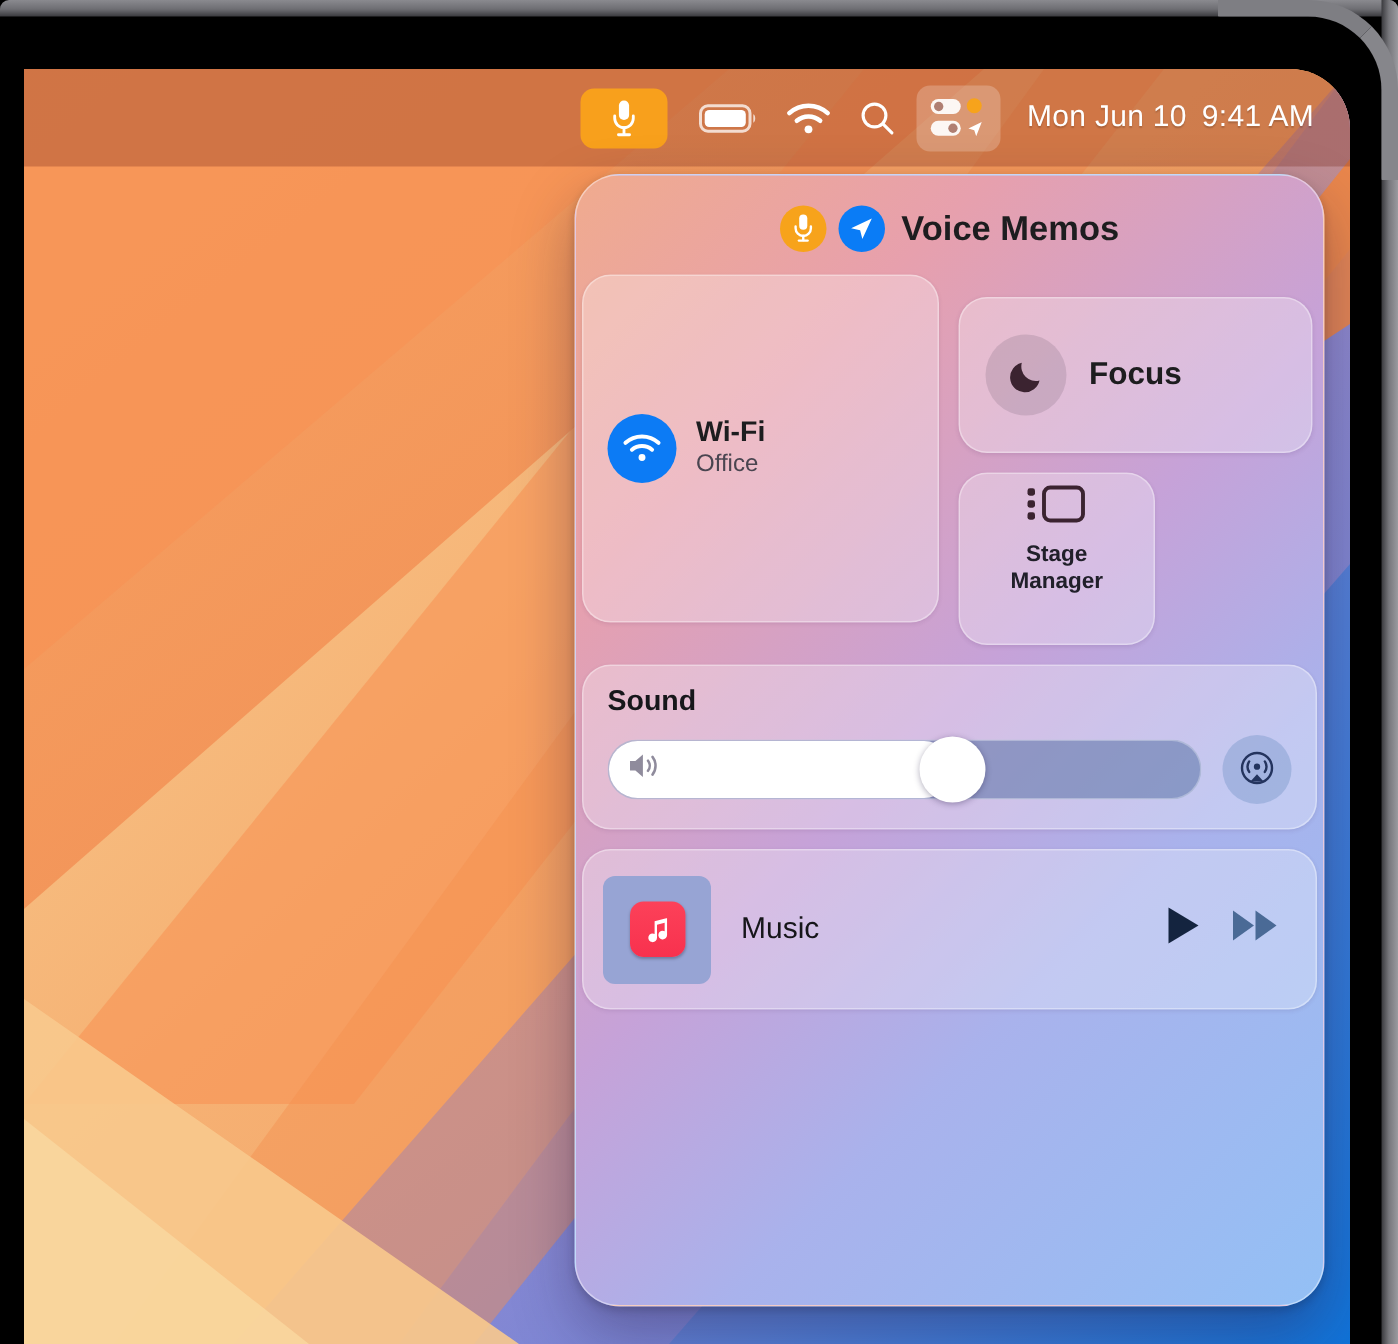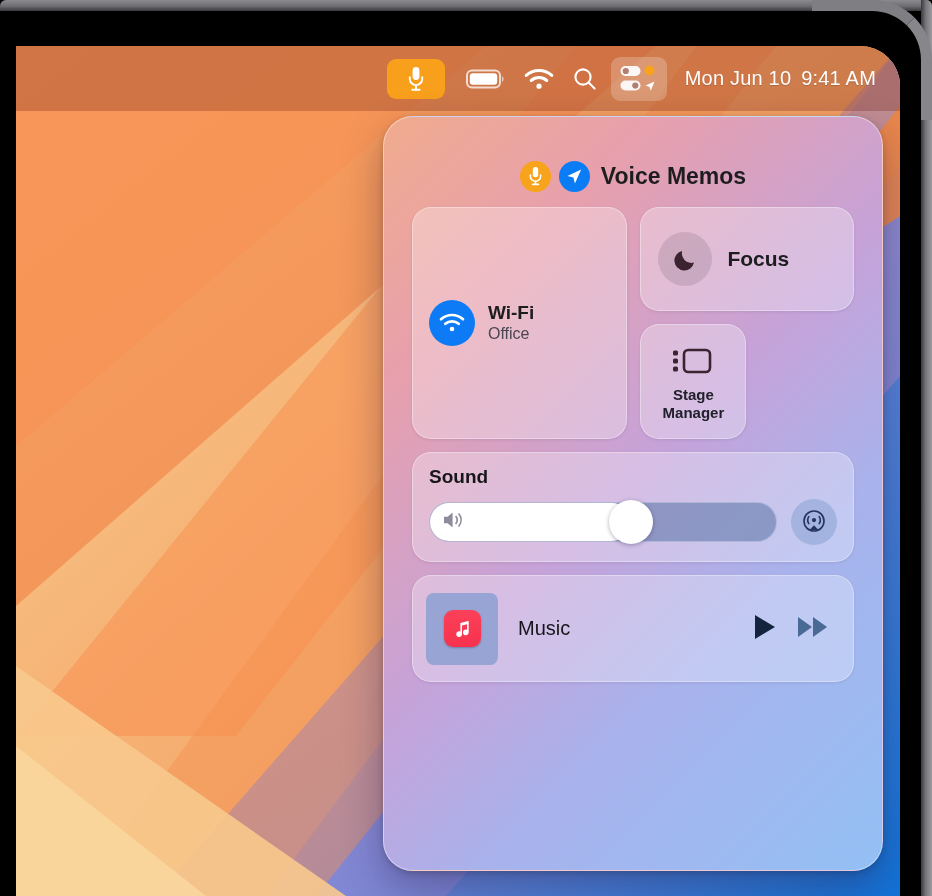--- a/index.html
+++ b/index.html
@@ -42,21 +42,21 @@
     display:flex; align-items:center; justify-content:center; margin-right:12px;}
   .mb-cc{ width:56px; height:44px; border-radius:9px;
     background:rgba(255,255,255,0.22);
     display:flex; align-items:center; justify-content:center; margin-left:4px;}
   .mb-clock{ color:#fff; font-size:20px; letter-spacing:.2px;
     margin-left:18px; white-space:nowrap; text-shadow:0 1px 1px rgba(0,0,0,.18);}
   .mb-clock .sep{ display:inline-block; width:10px; }
 
   
   .cc{ position:absolute; left:367px; top:70px; width:500px; height:755px;
-    border-radius:30px; padding:28px;
+    border-radius:30px; padding:4px;
     background:linear-gradient(135deg,#f0ab8e 0%, #e7a0ad 22%, #c6a2d8 48%, #a9b2ec 68%, #93c0f5 100%);
     box-shadow:0 18px 40px rgba(40,20,60,.35), 0 2px 6px rgba(0,0,0,.18);
     border:1px solid rgba(255,255,255,.42); }
 
   .cc-header{ height:62px; display:flex; align-items:center; justify-content:center;
     gap:8px; }
   .badge{ width:31px; height:31px; border-radius:50%;
     display:flex; align-items:center; justify-content:center; }
   .badge.mic{ background:#F7A31B; }
   .badge.loc{ background:#0A7CF6; }
@@ -71,28 +71,28 @@
   .col-right{ width:236px; display:flex; flex-direction:column; gap:13px; }
 
   .conn{ padding:13px 0 13px 0; height:232px; display:flex;
     flex-direction:column; justify-content:space-around; }
   .conn-row{ display:flex; align-items:center; padding:0 16px; gap:13px; }
   .conn-ico{ width:46px; height:46px; border-radius:50%; background:#0C7BF5;
     display:flex; align-items:center; justify-content:center; flex:0 0 auto;}
   .conn-txt .t1{ font-size:19px; font-weight:700; color:#1d1d1f; line-height:1.12;}
   .conn-txt .t2{ font-size:16px; color:#4a4550; line-height:1.25; }
 
-  .focus{ height:104px; display:flex; align-items:center; padding-left:17px; gap:15px;}
+  .focus{ height:104px; display:flex; align-items:center; padding-left:17px; gap:15px;margin-top:15px;}
   .focus-ico{ width:54px; height:54px; border-radius:50%;
     background:rgba(120,100,120,.22); display:flex; align-items:center; justify-content:center;}
   .focus-label{ font-size:21px; font-weight:600; color:#1d1d1f; }
 
   .mini-row{ display:flex; gap:13px; }
-  .mini{ width:106px; height:115px; display:flex; flex-direction:column;
-    align-items:center; justify-content:center; gap:5px; }
+  .mini{ width:131px; height:115px; display:flex; flex-direction:column;
+    align-items:center; gap:5px; }
   .mini-ico{ height:40px; display:flex; align-items:center; justify-content:center;}
   .mini-label{ font-size:15px; font-weight:600; color:#21202a; text-align:center;
     line-height:1.18; }
 
   .panel{ margin-top:13px; padding:13px 16px 16px 16px; }
   .panel-title{ font-size:19px; font-weight:600; color:#17171b; margin-bottom:11px; }
 
   .slider-line{ display:flex; align-items:center; gap:14px; }
   .slider{ position:relative; height:40px; border-radius:20px;
     background:rgba(90,115,165,.55); flex:1 1 auto;

